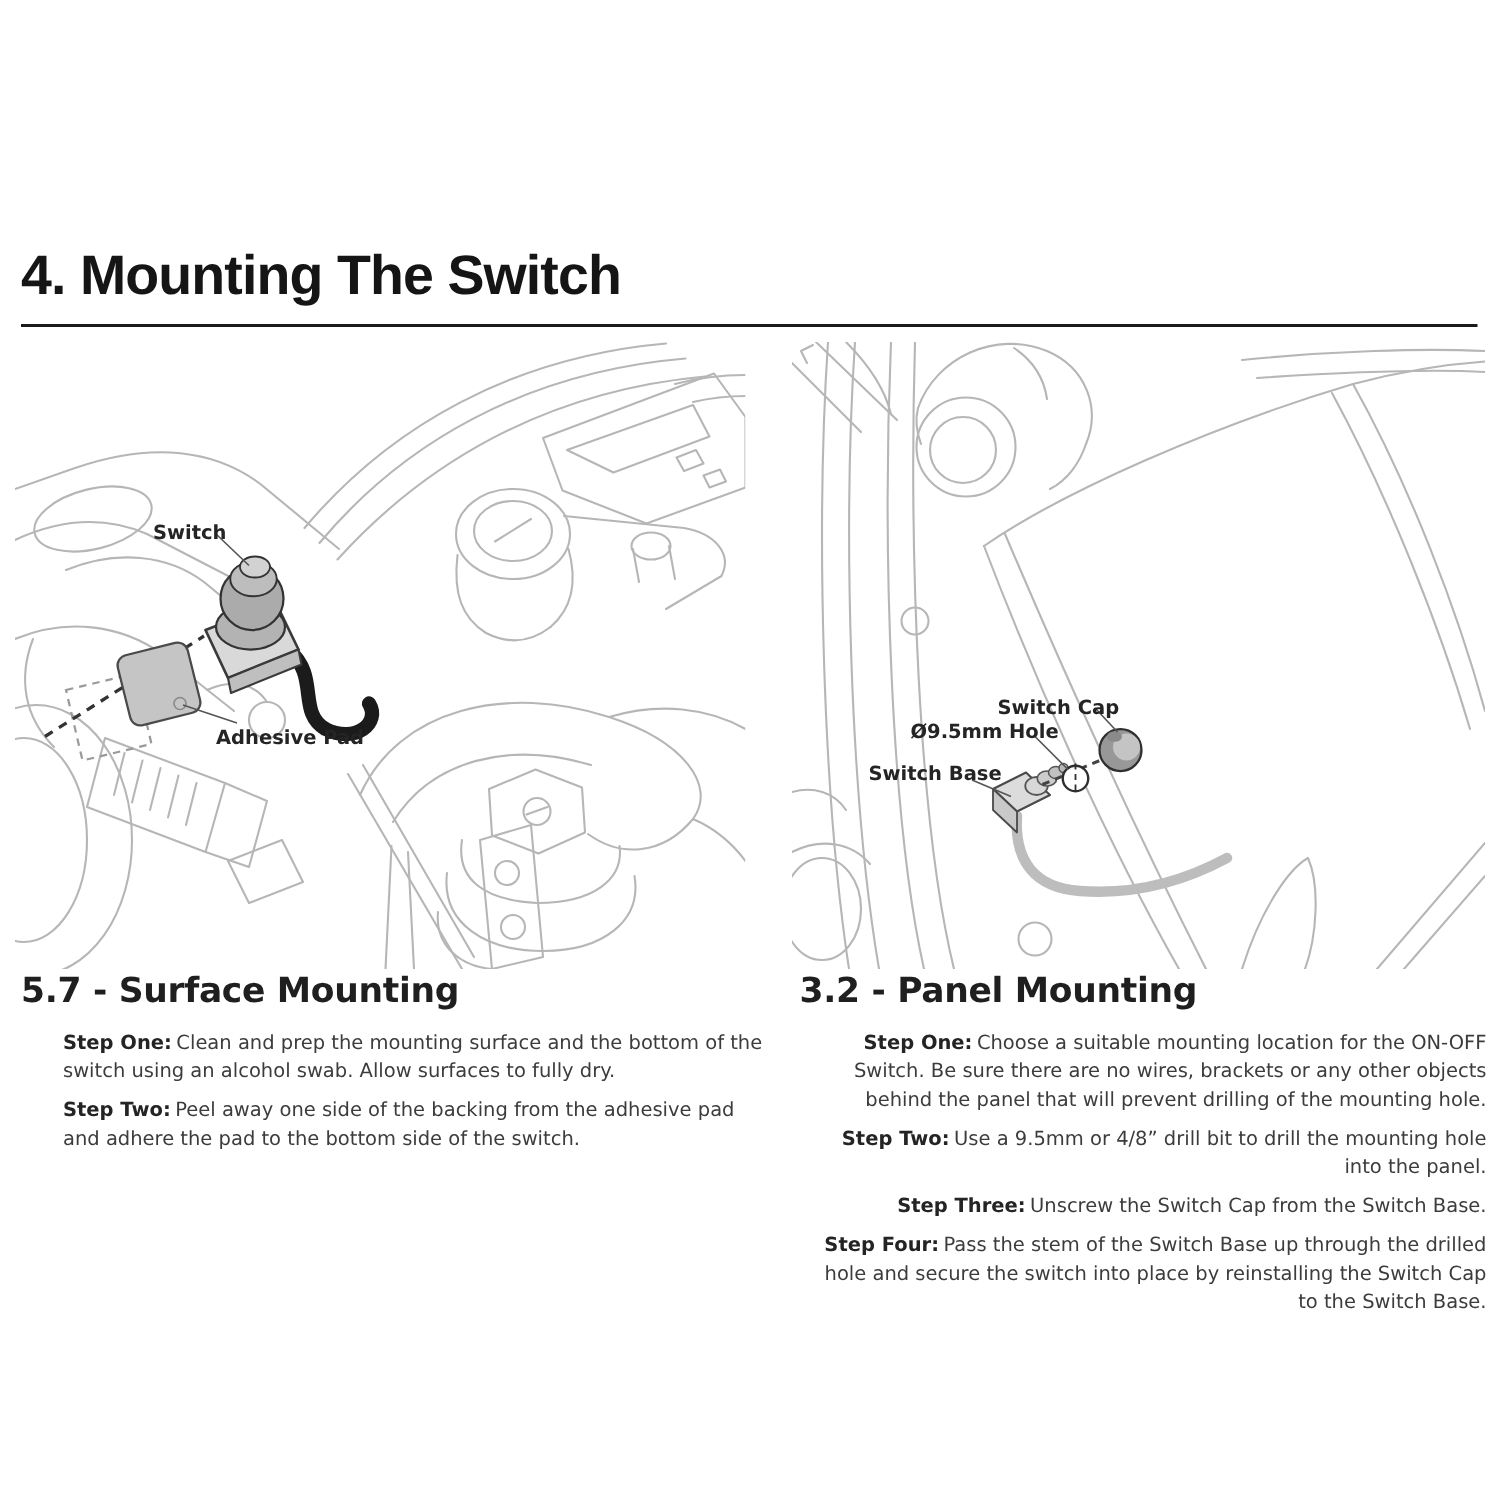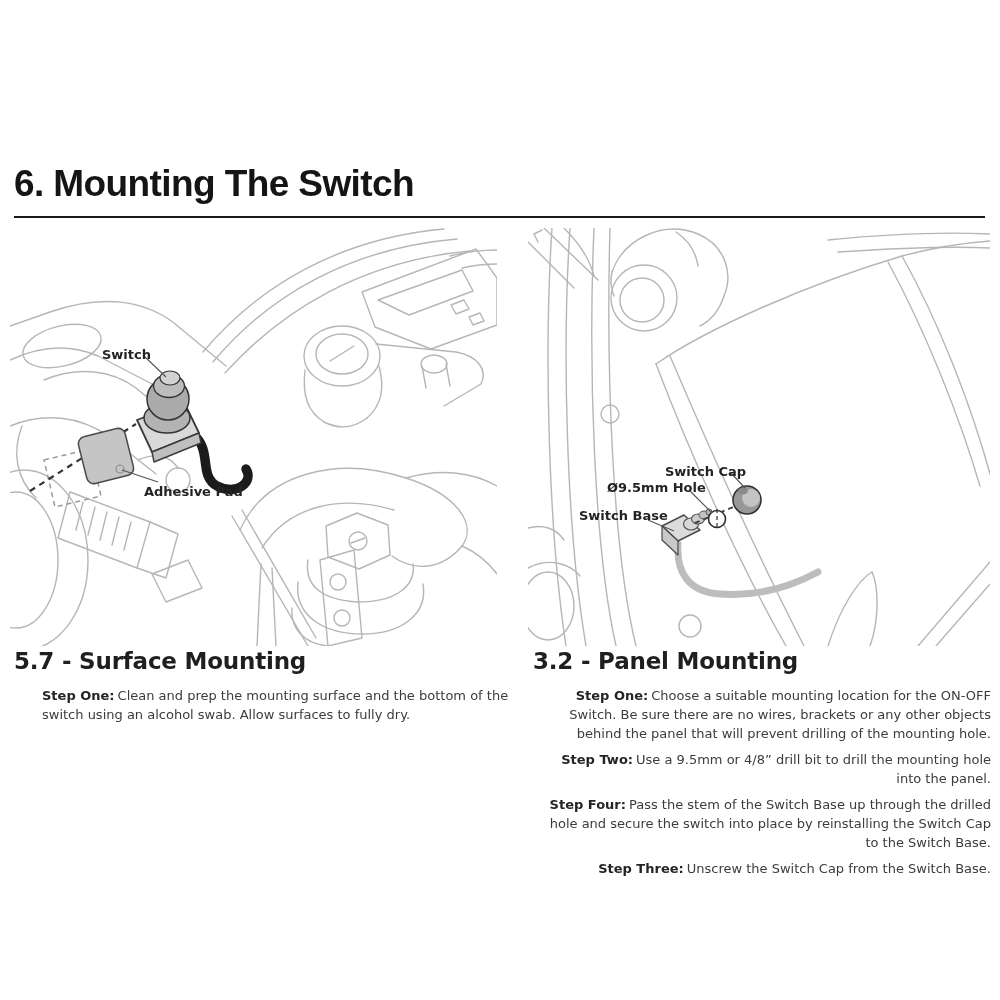--- a/index.html
+++ b/index.html
@@ -40,21 +40,21 @@
     font-family:"DejaVu Sans","Liberation Sans",sans-serif;
     font-size:13px; font-weight:bold; fill:#242424;
   }
   svg { display:block; }
 </style>
 </head>
 <body>
 
 <div class="page">
 
-  <div class="doc-title">6. Mounting The Switch</div>
+  <div class="doc-title">4. Mounting The Switch</div>
   <div class="title-rule"></div>
 
   <div class="figure figure-left">
     <svg width="487" height="418" viewBox="0 0 487 418">
 
       <g stroke="#b6b6b6" stroke-width="1.4" fill="none" stroke-linecap="round" stroke-linejoin="round">
         <path d="M 193 124 C 250 56 332 10 434 1"></path>
         <path d="M 203 134 C 258 68 340 20 447 11"></path>
         <path d="M 215 145 C 272 82 352 33 460 23"></path>
         <path d="M 440 28 C 455 24 472 22 487 22"></path>
@@ -198,30 +198,33 @@
     </svg>
   </div>
 
   <div class="section-heading heading-left">5.7 - Surface Mounting</div>
   <div class="section-heading heading-right">3.2 - Panel Mounting</div>
 
   <div class="col col-left">
     <p class="step">
       <span class="step-label">Step One:</span><span>Clean and prep the mounting surface and the bottom of the switch using an alcohol swab. Allow surfaces to fully dry.</span>
     </p>
+    <p class="step">
+      <span class="step-label">Step Two:</span><span>Peel away one side of the backing from the adhesive pad and adhere the pad to the bottom side of the switch.</span>
+    </p>
   </div>
 
   <div class="col col-right">
     <p class="step">
       <span class="step-label">Step One:</span><span>Choose a suitable mounting location for the ON-OFF Switch. Be sure there are no wires, brackets or any other objects behind the panel that will prevent drilling of the mounting hole.</span>
     </p>
     <p class="step">
       <span class="step-label">Step Two:</span><span>Use a 9.5mm or 4/8” drill bit to drill the mounting hole into the panel.</span>
     </p>
     <p class="step">
+      <span class="step-label">Step Three:</span><span>Unscrew the Switch Cap from the Switch Base.</span>
+    </p>
+    <p class="step">
       <span class="step-label">Step Four:</span><span>Pass the stem of the Switch Base up through the drilled hole and secure the switch into place by reinstalling the Switch Cap to the Switch Base.</span>
     </p>
-    <p class="step">
-      <span class="step-label">Step Three:</span><span>Unscrew the Switch Cap from the Switch Base.</span>
-    </p>
   </div>
 
 </div>
 
 </body></html>

